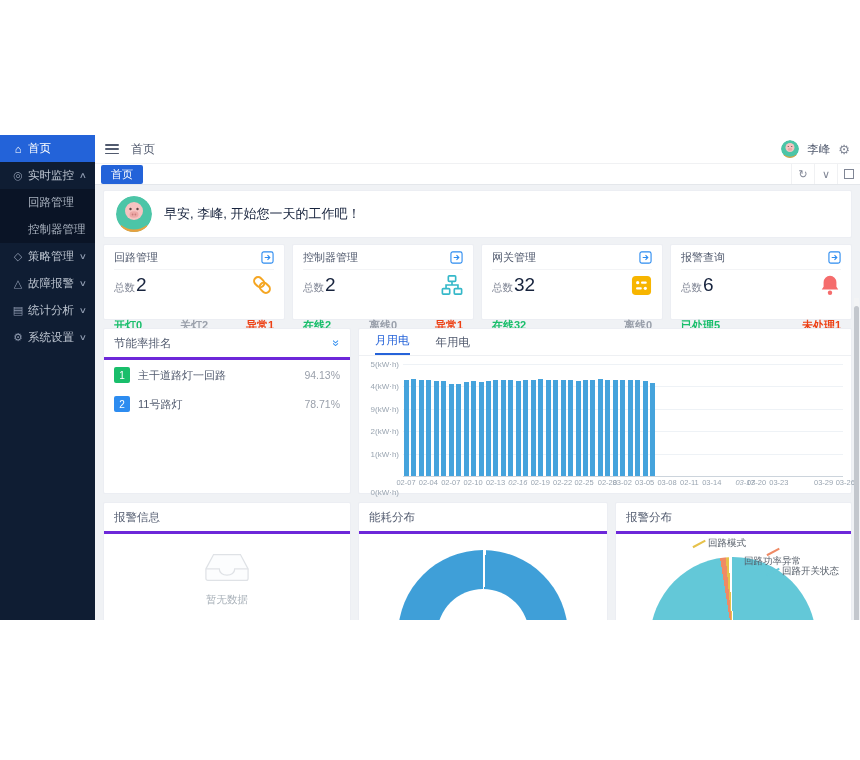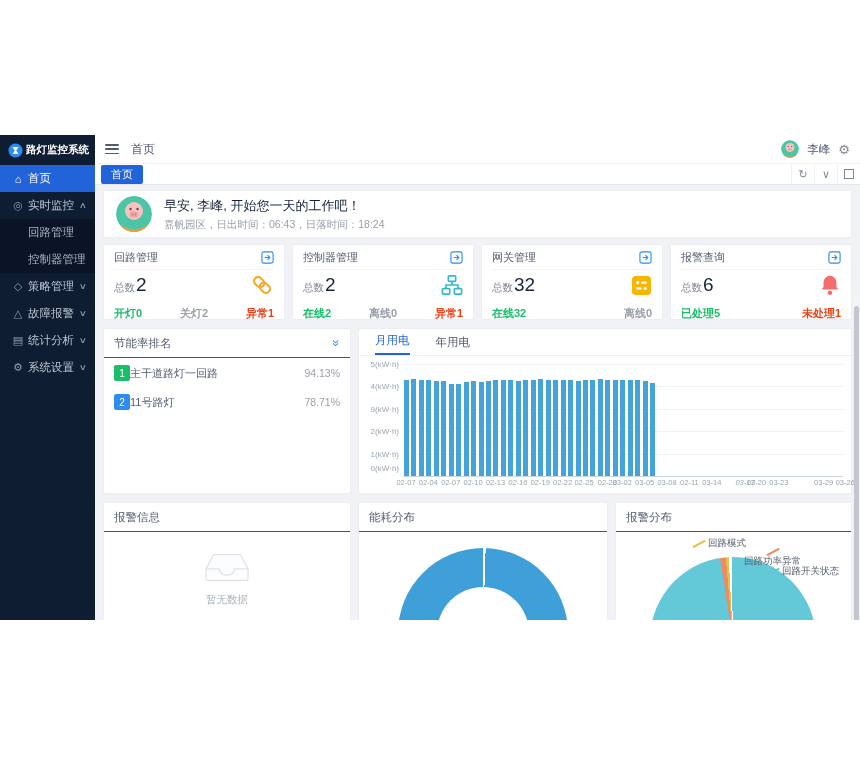--- a/index.html
+++ b/index.html
@@ -46,34 +46,34 @@
   .w-meta{font-size:10.5px;color:#9aa0ab;margin-top:3px;}
 
   
   .stats-row{display:flex;gap:7px;margin-top:6px;}
   .stat-card{flex:1;background:#fff;border:1px solid #eceef3;border-radius:2px;height:76px;padding:0 10px;box-sizing:border-box;}
   .sc-hdr{height:24px;display:flex;align-items:center;justify-content:space-between;border-bottom:1px solid #f3f4f6;}
   .sc-title{font-size:11px;color:#515a6e;}
   .sc-body{height:30px;display:flex;align-items:center;justify-content:space-between;}
   .sc-total{font-size:10.5px;color:#808695;}
   .sc-num{font-size:19px;color:#17233d;font-weight:500;margin-left:1px;}
-  .sc-foot{display:flex;justify-content:space-between;align-items:center;font-size:11px;margin-top:6px;}
+  .sc-foot{display:flex;justify-content:space-between;align-items:center;font-size:11px;margin-top:18px;}
   .sstat{font-weight:bold;}
 
   
   .row2{display:flex;gap:7px;margin-top:8px;}
   .panel{background:#fff;border:1px solid #eceef3;border-radius:2px;box-sizing:border-box;}
-  .p-hdr{height:28px;display:flex;align-items:center;justify-content:space-between;padding:0 10px;border-bottom:1px solid #6d28d9;}
+  .p-hdr{height:28px;display:flex;align-items:center;justify-content:space-between;padding:0 10px;border-bottom:3px solid #6d28d9;}
   .p-title{font-size:11.5px;color:#515a6e;}
   .dbl-chev{color:#2d8cf0;font-size:12px;transform:rotate(90deg);cursor:pointer;}
 
   .rank-panel{width:248px;height:166px;}
   .rank-row{display:flex;align-items:center;padding:7px 10px 6px 10px;}
   .rank-badge{width:16px;height:16px;border-radius:2px;color:#fff;font-size:10px;display:flex;align-items:center;justify-content:center;}
-  .rank-name{font-size:11px;color:#515a6e;}
+  .rank-name{font-size:11px;color:#515a6e;margin-left:8px;}
   .rank-val{margin-left:auto;font-size:10.5px;color:#9aa0ab;}
 
   .chart-panel{width:494px;height:166px;padding:0 0 0 0;}
   .chart-tabs{height:26px;display:flex;align-items:flex-end;gap:26px;padding:0 16px;border-bottom:1px solid #eef0f3;}
   .ctab{font-size:11.5px;color:#515a6e;padding-bottom:5px;cursor:pointer;}
   .ctab.active{color:#2563d9;border-bottom:2px solid #2563d9;}
   .plot{position:relative;width:440px;height:112px;margin:8px 0 0 44px;}
   .gridline{position:absolute;left:0;width:440px;height:1px;background:#eef2f6;}
   .gridline.axis{background:#ccd4dc;}
   .ytick{position:absolute;right:444px;transform:translateY(-50%);font-size:8px;color:#9aa5b1;white-space:nowrap;}
@@ -97,27 +97,20 @@
   .vscroll{position:absolute;right:1px;top:163px;width:5px;height:457px;background:#f3f4f5;}
   .vthumb{position:absolute;left:0;top:8px;width:5px;height:382px;border-radius:3px;background:#c3c7cd;cursor:pointer;}
 </style>
 </head>
 <body>
 
 <div class="canvas">
   <div class="app">
 
     <aside class="sidebar">
-      <div class="logo">
-        <svg width="15" height="15" viewBox="0 0 16 16">
-          <circle cx="8" cy="8" r="7.5" fill="#2d8cf0"></circle>
-          <path d="M4.8 4.2 h6.4 l-2.4 3.8 2.4 3.8 h-6.4 l2.4 -3.8 Z" fill="#fff"></path>
-        </svg>
-        <span>路灯监控系统</span>
-      </div>
       <nav>
         <div class="mi active">
           <span class="mico">⌂</span>
           <span>首页</span>
         </div>
         <div class="mi">
           <span class="mico">◎</span>
           <span>实时监控</span>
           <span class="caret">∧</span>
         </div>
@@ -197,21 +190,20 @@
                 <ellipse cx="18" cy="18.5" rx="4.5" ry="3.2" fill="#eda8a6"></ellipse>
                 <circle cx="14.5" cy="13" r="1.2" fill="#5f4343"></circle>
                 <circle cx="21.5" cy="13" r="1.2" fill="#5f4343"></circle>
                 <circle cx="16.6" cy="18.5" r="0.9" fill="#c97d7d"></circle>
                 <circle cx="19.4" cy="18.5" r="0.9" fill="#c97d7d"></circle>
                 <path d="M5 29 q13 9 26 0 v7 h-26 Z" fill="#e8a13f"></path>
               </svg>
           </span>
           <div class="welcome-txt">
             <div class="w-title">早安, 李峰, 开始您一天的工作吧！</div>
-            <div class="w-meta">嘉帆园区，日出时间：06:43，日落时间：18:24</div>
           </div>
         </div>
 
         <div class="stats-row">
 
           <div class="stat-card">
             <div class="sc-hdr">
               <span class="sc-title">回路管理</span>
               <svg width="13" height="13" viewBox="0 0 14 14">
                   <rect x="1" y="1" width="12" height="12" rx="2" fill="none" stroke="#2d8cf0" stroke-width="1.2"></rect>
@@ -335,21 +327,21 @@
                 <span class="ytick" style="top: 0px;">5(kW·h)</span>
                 <div class="gridline" style="top: 22.4px;"></div>
                 <span class="ytick" style="top: 22.4px;">4(kW·h)</span>
                 <div class="gridline" style="top: 44.8px;"></div>
                 <span class="ytick" style="top: 44.8px;">9(kW·h)</span>
                 <div class="gridline" style="top: 67.2px;"></div>
                 <span class="ytick" style="top: 67.2px;">2(kW·h)</span>
                 <div class="gridline" style="top: 89.6px;"></div>
                 <span class="ytick" style="top: 89.6px;">1(kW·h)</span>
                 <div class="gridline axis" style="top: 112px;"></div>
-                <span class="ytick" style="top: 104px;">0(kW·h)</span>
+                <span class="ytick" style="top: 128px;">0(kW·h)</span>
                 <div class="bar" style="left: 1px; height: 96.32px; background: rgb(69, 163, 220);"></div>
                 <div class="bar" style="left: 8.45763px; height: 96.768px; background: rgb(69, 163, 220);"></div>
                 <div class="bar" style="left: 15.9153px; height: 95.872px; background: rgb(69, 163, 220);"></div>
                 <div class="bar" style="left: 23.3729px; height: 96.32px; background: rgb(69, 163, 220);"></div>
                 <div class="bar" style="left: 30.8305px; height: 95.424px; background: rgb(69, 163, 220);"></div>
                 <div class="bar" style="left: 38.2881px; height: 94.528px; background: rgb(69, 163, 220);"></div>
                 <div class="bar" style="left: 45.7458px; height: 92.288px; background: rgb(69, 163, 220);"></div>
                 <div class="bar" style="left: 53.2034px; height: 91.84px; background: rgb(69, 163, 220);"></div>
                 <div class="bar" style="left: 60.661px; height: 93.632px; background: rgb(69, 163, 220);"></div>
                 <div class="bar" style="left: 68.1186px; height: 94.528px; background: rgb(69, 163, 220);"></div>

